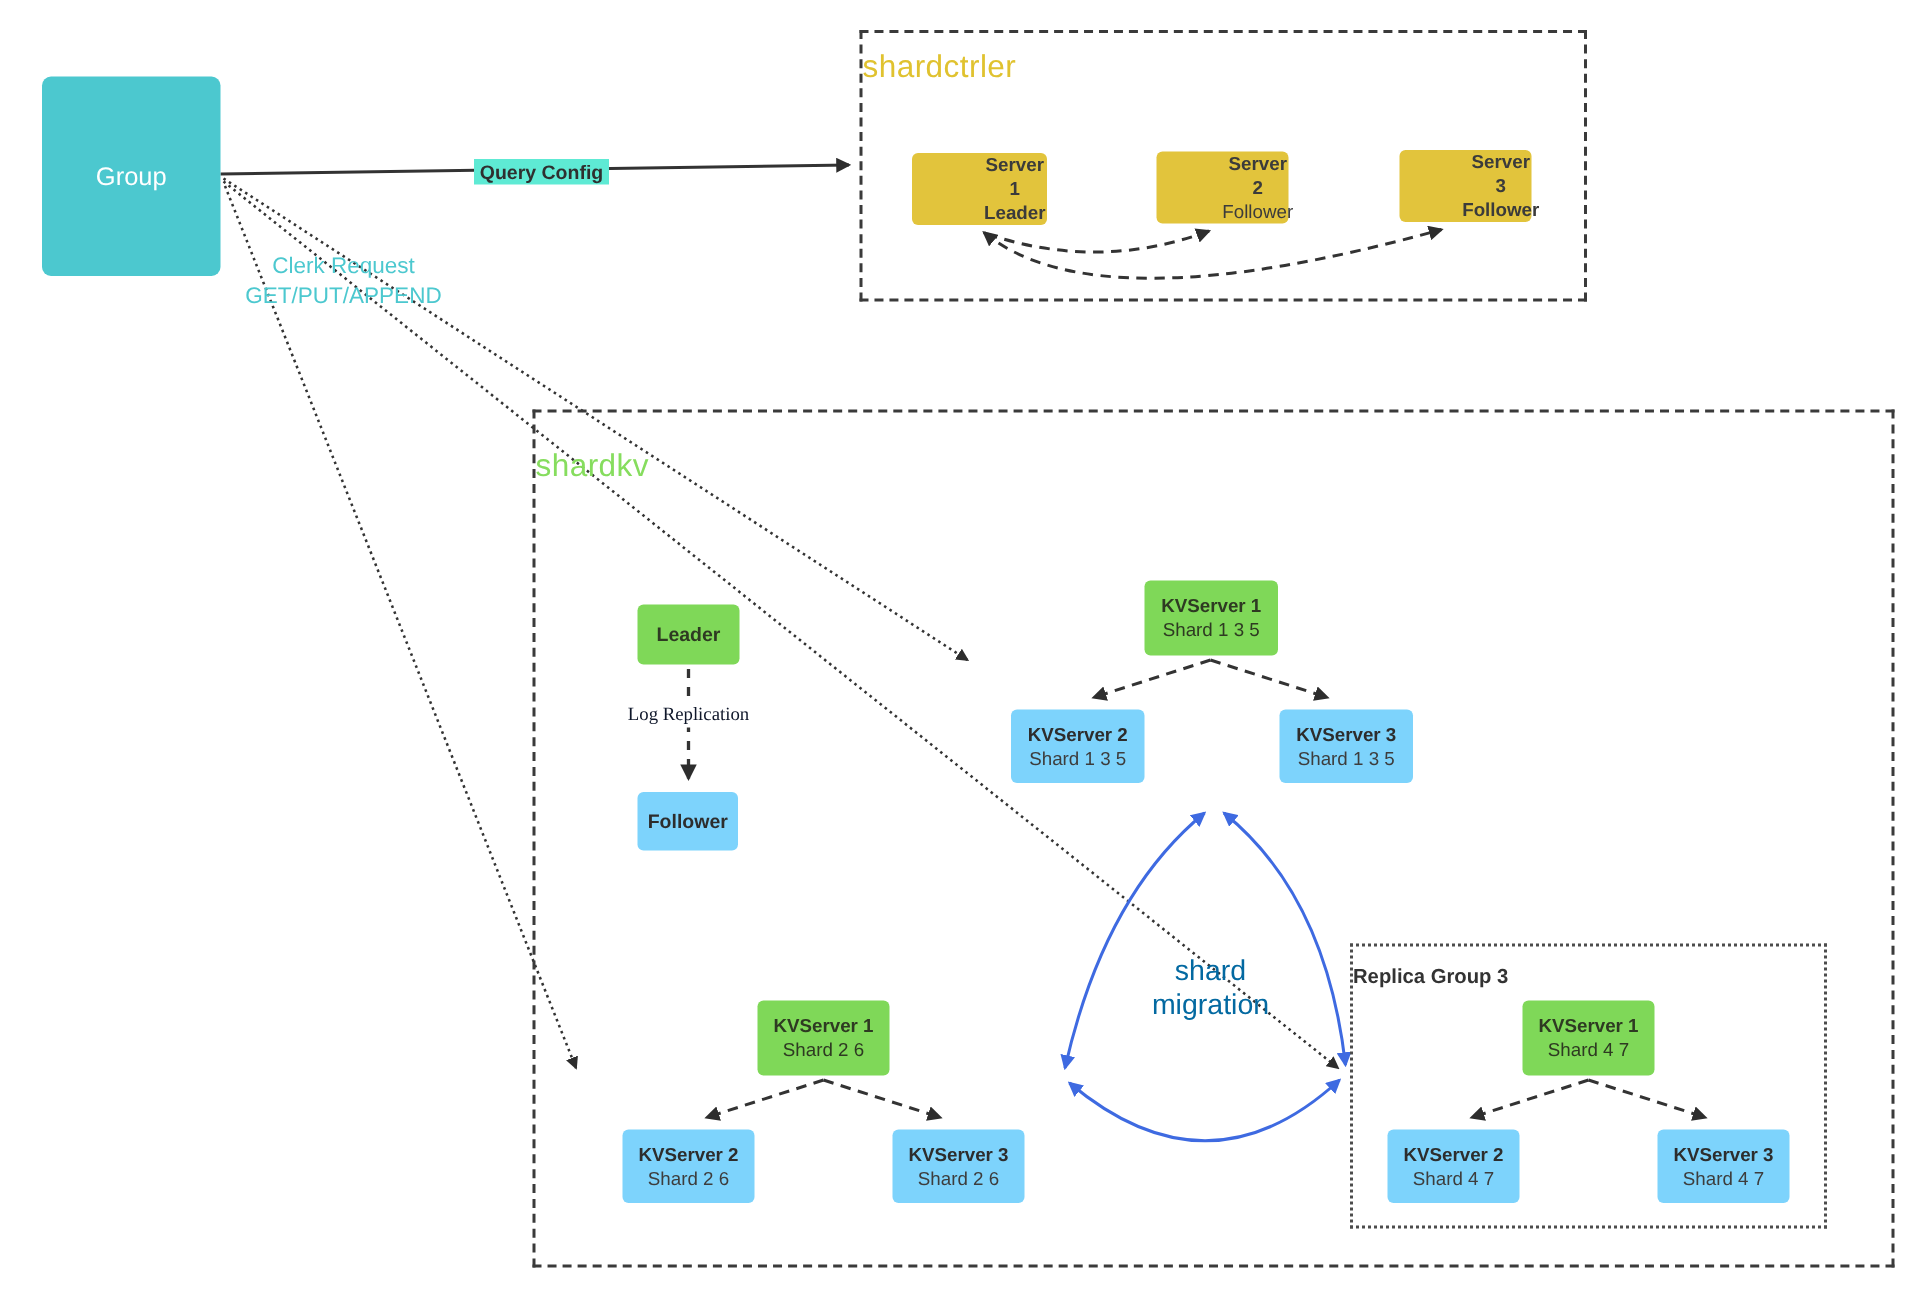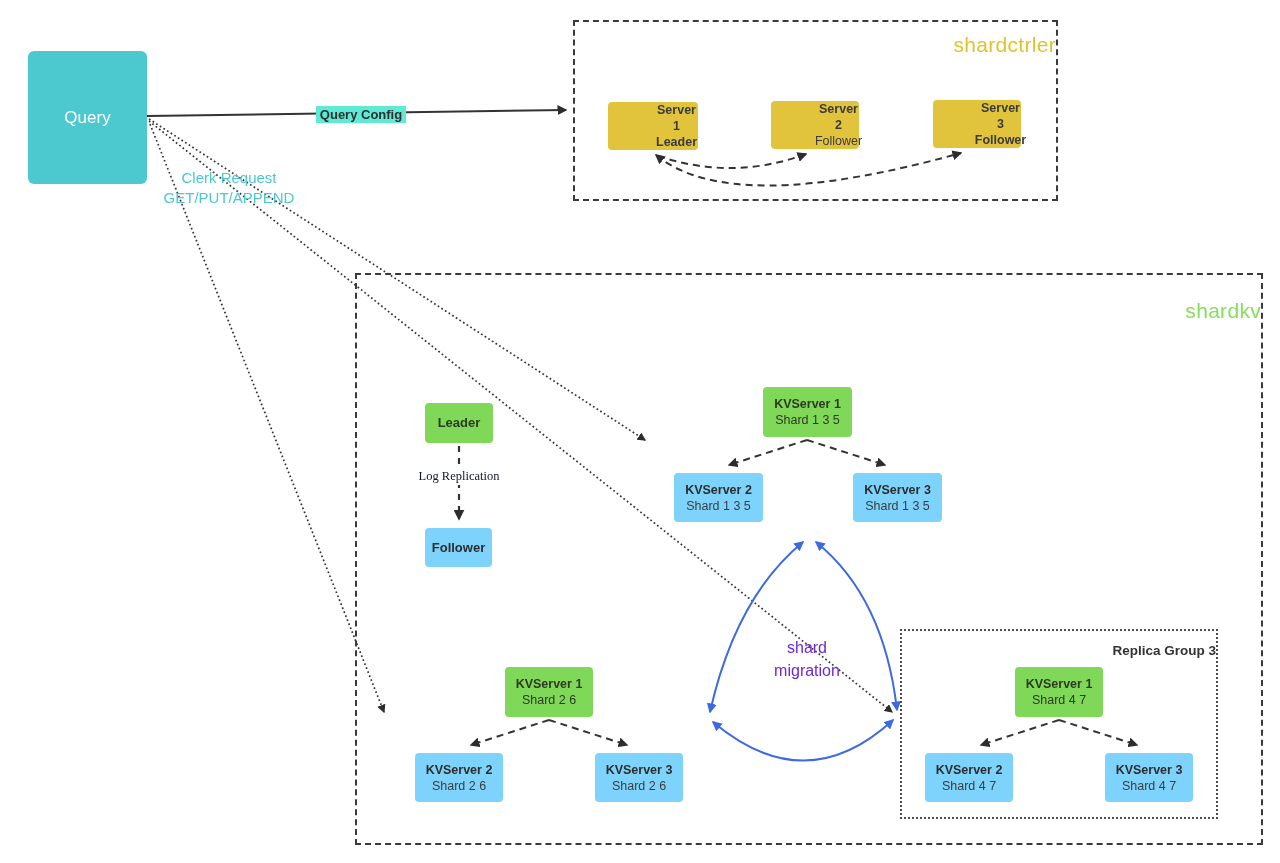--- a/index.html
+++ b/index.html
@@ -7,21 +7,21 @@
   body {
     width:1280px; height:863px; position:relative; overflow:hidden;
     font-family:"Liberation Sans", sans-serif;
   }
   #canvas { position:absolute; left:0; top:0; width:1280px; height:863px; }
   svg.wires { position:absolute; left:0; top:0; }
 
   
   .dashed-box { position:absolute; border:2px dashed #3a3a3a; background:transparent; }
   .dotted-box { position:absolute; border:2px dotted #4c4c4c; background:transparent; }
-  .box-title { position:absolute; left:0; right:0; text-align:right; }
+  .box-title { position:absolute; left:0; right:0; text-align:left; }
   .title-big { font-size:21px; letter-spacing:.3px; }
   .title-yellow { color:#e0c22f; }
   .title-green { color:#86dd5e; }
   .rg-title { font-size:13.5px; font-weight:bold; color:#333; }
 
   #ctrler-box   { left:573px; top:20px;  width:485px; height:181px; }
   #kv-box       { left:355px; top:273px; width:908px; height:572px; }
   #rg1-box      { left:649px; top:345px; width:319px; height:193px; }
   #rg2-box      { left:390px; top:629px; width:318px; height:190px; }
   #rg3-box      { left:900px; top:629px; width:318px; height:190px; }
@@ -62,22 +62,22 @@
   #rg3k3 { left:1105px; top:753px; width:88px; height:49px; }
 
   
   .flabel { position:absolute; text-align:center; }
   #lbl-query   { left:316px; top:106px; width:90px; font-size:13px; font-weight:bold;
                  color:#2f2f2f; background:#5eead4; padding:1px 0; }
   #lbl-clerkreq{ left:150px; top:168px; width:158px; font-size:15px; line-height:20px;
                  color:#4cc8cf; }
   #lbl-logrep  { left:410px; top:468px; width:98px; font-size:12.5px; color:#0f172a;
                  background:#ffffff; padding:1px 0;font-family:Liberation Serif, serif; }
-  #lbl-migrate { left:734px; top:636px; width:146px; font-size:16px; line-height:23px;
-                 color:#6d28d9; }
+  #lbl-migrate { left:734px; top:636px; width:146px; font-size:19px; line-height:23px;
+                 color:#0369a1; }
 </style>
 </head>
 <body>
 
 <div id="canvas">
 
   <svg class="wires" width="1280" height="863" viewBox="0 0 1280 863">
     <defs>
       <marker id="mB" viewBox="0 0 10 10" refX="8.5" refY="5" markerWidth="5" markerHeight="5" orient="auto-start-reverse">
         <path d="M0,0 L10,5 L0,10 z" fill="#2d2d2d"></path>
@@ -104,21 +104,21 @@
     <path d="M 549,720 L 627,745" stroke="#333" stroke-width="2" fill="none" stroke-dasharray="7 5" marker-end="url(#mB)"></path>
     <path d="M 1059,720 L 981,745" stroke="#333" stroke-width="2" fill="none" stroke-dasharray="7 5" marker-end="url(#mB)"></path>
     <path d="M 1059,720 L 1137,745" stroke="#333" stroke-width="2" fill="none" stroke-dasharray="7 5" marker-end="url(#mB)"></path>
 
     <path d="M 803,542 Q 736,597 710,712" stroke="#3e6ae1" stroke-width="2" fill="none" marker-start="url(#mBlue)" marker-end="url(#mBlue)"></path>
     <path d="M 816,542 Q 884,597 897,710" stroke="#3e6ae1" stroke-width="2" fill="none" marker-start="url(#mBlue)" marker-end="url(#mBlue)"></path>
     <path d="M 713,722 Q 806,800 893,720" stroke="#3e6ae1" stroke-width="2" fill="none" marker-start="url(#mBlue)" marker-end="url(#mBlue)"></path>
   </svg>
 
   <div class="node" id="clerk">
-    <div>Query</div>
+    <div>Group</div>
   </div>
 
   <div class="dashed-box" id="ctrler-box">
     <div class="box-title title-big title-yellow" style="top:11px;">shardctrler</div>
   </div>
   <div class="node yellow" id="srv1">
     <div class="l1">Server 1</div>
     <div class="l2 bold">Leader</div>
   </div>
   <div class="node yellow" id="srv2">

